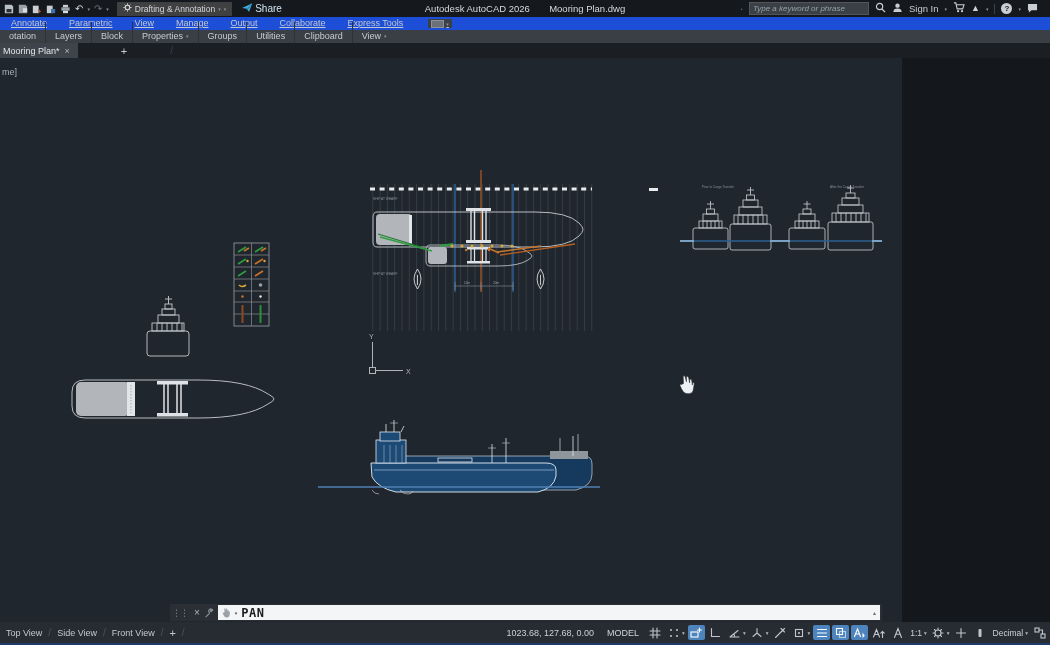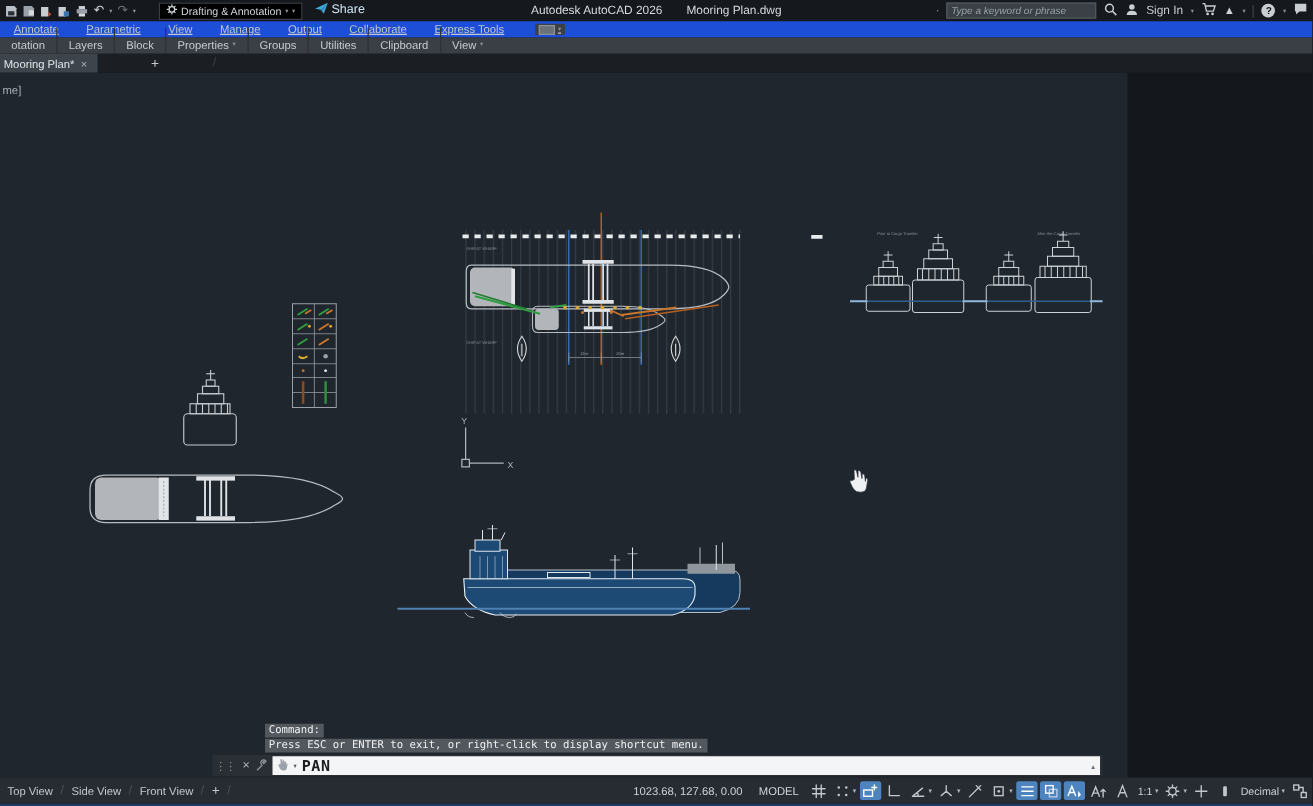--- a/index.html
+++ b/index.html
@@ -7,26 +7,26 @@
        font-family:"Liberation Sans",sans-serif;-webkit-font-smoothing:antialiased;}
 
   
   .titlebar{position:absolute;top:0;left:0;width:1050px;height:17px;background:#15181c;
             display:flex;align-items:center;font-size:9.5px;color:#c9ced3;z-index:5;}
   .qat{display:flex;align-items:center;gap:4px;padding:0 4px;}
   .qat svg{display:block;}
   .uglyph{font-size:10px;color:#cdd2d7;line-height:1;}
   .uglyph.dim{color:#6b7178;}
   .tinycaret{font-size:5px;color:#8b9197;}
-  .ws-pill{display:flex;align-items:center;gap:3px;background:#000000;border:1px solid #3a3f45;
-           height:12px;padding:0 5px;margin-left:14px;font-size:8.5px;color:#d2d6da;}
+  .ws-pill{display:flex;align-items:center;gap:3px;background:#404040;border:1px solid #3a3f45;
+           height:12px;padding:0 5px;margin-left:4px;font-size:8.5px;color:#d2d6da;}
   .share{display:flex;align-items:flex-start;gap:2px;margin-left:10px;color:#cfe2f0;font-size:10px;}
   .title-center{position:absolute;left:0;right:0;text-align:center;font-size:9.5px;color:#d6dadd;pointer-events:none;}
   .title-center span{pointer-events:auto;}
-  .tb-right{margin-left:auto;display:flex;align-items:center;gap:6px;padding-right:4px;}
+  .tb-right{margin-left:auto;display:flex;align-items:center;gap:6px;padding-right:12px;}
   .search-box{width:112px;height:11px;background:#3a4046;border:1px solid #50565c;
               font-style:italic;font-size:8px;color:#d6dadd;padding:0 3px;outline:none;
               font-family:"Liberation Sans",sans-serif;}
   .search-box::placeholder{color:#98a0a8;}
   .vdiv{width:1px;height:10px;background:#3a4046;}
 
   
   .ribbon-tabs{position:absolute;top:17px;left:0;width:1050px;height:13px;background:#1d4ed8;
                display:flex;align-items:center;font-size:9px;color:#c2c8cd;z-index:5;text-decoration:underline;}
   .rtab{padding:0 11px;line-height:13px;}
@@ -475,24 +475,20 @@
       <path d="M681.5 384.5 q-2.2 -1 -1.4 1.2 q1.6 4 3.2 6 q1.6 2 4.8 2 q4.4 0 5 -3.2 l1.1 -6.4 q.3 -1.8 -1.4 -1.8 l-.5 2.8 l-.5 -4.4 q-.3 -2 -2 -1.6 l-.2 3.8 l-.9 -5 q-.4 -2 -2.2 -1.5 l-.1 5.4 l-1.1 -4.6 q-.5 -1.9 -2.1 -1.1 l.3 7.4 Z" fill="#eef1f4" stroke="#20262d" stroke-width="0.5"></path>
     </g>
 
     <g>
       <circle cx="1064" cy="127" r="33" fill="none" stroke="#4a5059" stroke-width="9"></circle>
       <text x="1031" y="132" font-size="11" font-weight="bold" fill="#969da4">W</text>
     </g>
   </svg>
 
   
-  <div class="cmd-hist">
-    <div class="hl">Command:</div>
-    <div class="hl">Press ESC or ENTER to exit, or right-click to display shortcut menu.</div>
-  </div>
 
   
   <div class="cmd-bar">
     <span class="cmd-grip">⋮⋮</span>
     <span class="cmd-x">×</span>
     <span><svg width="10" height="10" viewBox="0 0 12 12">
           <path d="M2 11 L7 6 M7 6 A2.6 2.6 0 1 1 10.5 2.5 L8.5 4.5 L7.5 3.5 L9.5 1.5" fill="none" stroke="#8b9197" stroke-width="1.3"></path>
         </svg></span>
     <div class="cmd-field">
       <span><svg width="9" height="10" viewBox="0 0 12 13">

